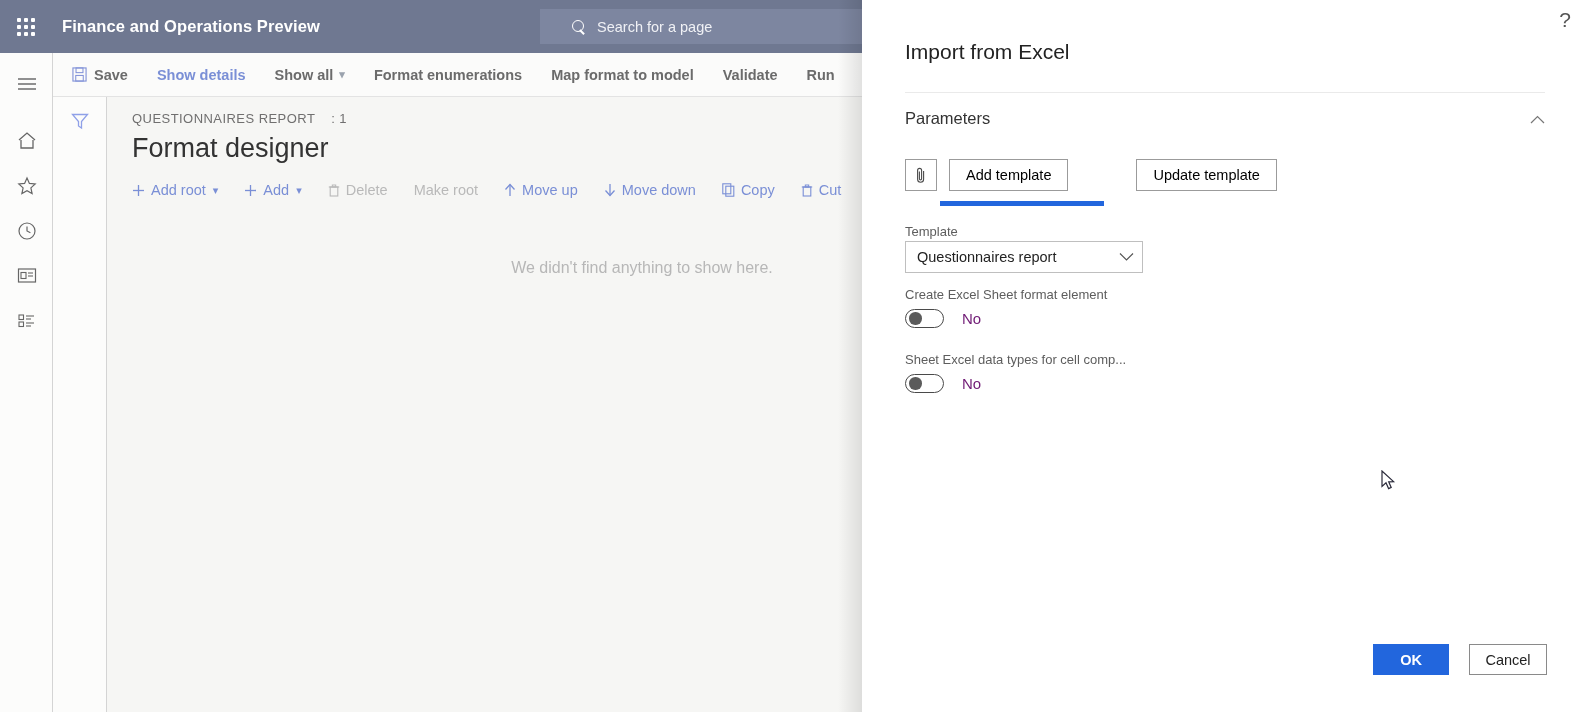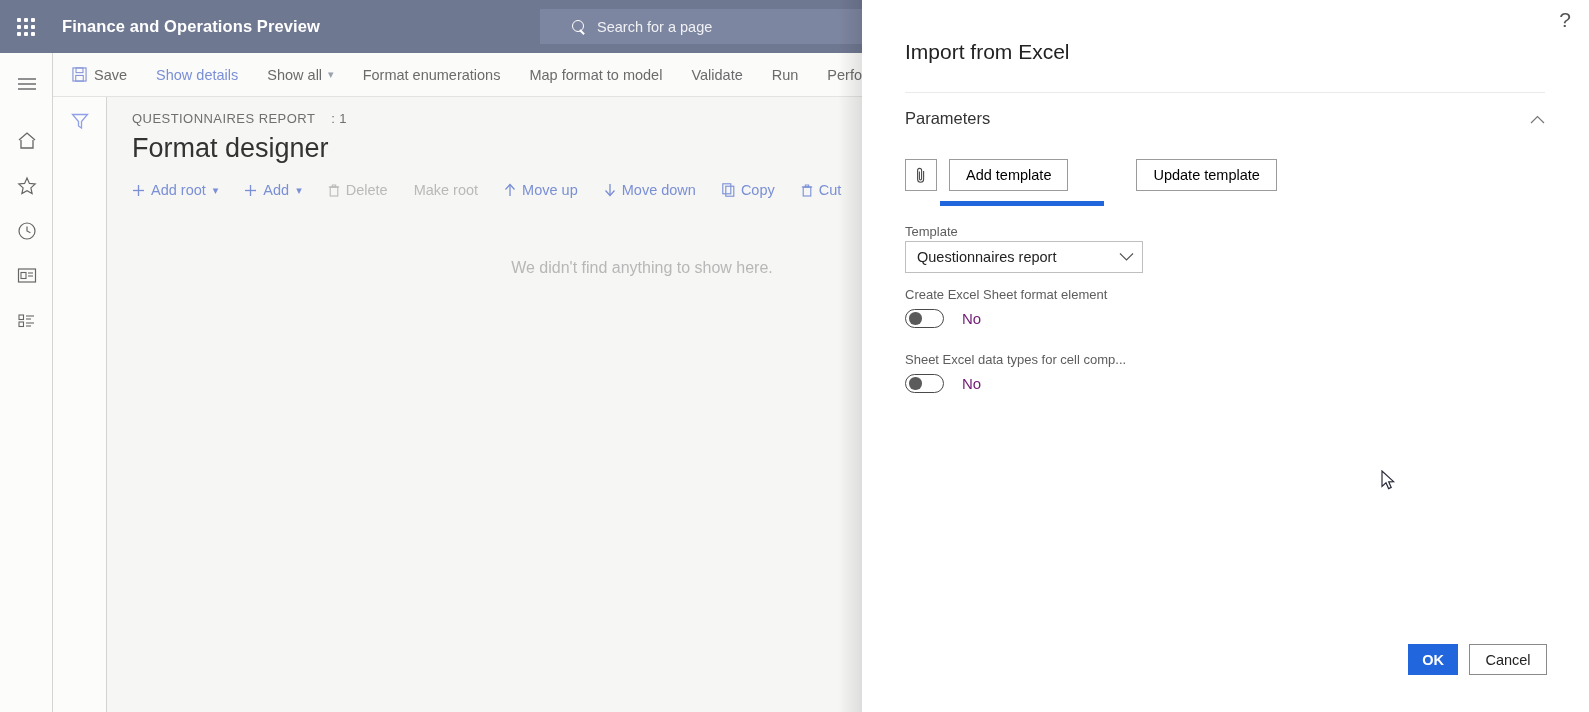--- a/index.html
+++ b/index.html
@@ -34,21 +34,21 @@
     position: absolute; left: 0; top: 53px; width: 53px; height: 659px;
     background: #fcfcfb; border-right: 1px solid #d4d4d4;
   }
   .nav-ico { width: 53px; height: 45px; display: flex; align-items: center; justify-content: center; cursor: pointer; }
   .nav-ico svg { display: block; }
 
   
   .toolbar {
     position: absolute; left: 53px; top: 53px; width: 1536px; height: 44px;
     background: #fbfbfa; border-bottom: 1px solid #e3e3e3;
-    display: flex; align-items: center; padding-left: 19px;
+    display: flex; align-items: center; padding-left: 19px; font-weight: bold;
   }
   .tb-item { font-size: 14.5px; color: #6b6b6b; margin-right: 29px; white-space: nowrap; display: flex; align-items: center; cursor: pointer; }
   .tb-item.link { color: #7a8fd6; }
   .chev-sm { margin-left: 6px; font-size: 11px; color: #9aa2ad; }
   .save-ico { width: 15px; height: 15px; margin-right: 7px; }
 
   
   .filterstrip {
     position: absolute; left: 53px; top: 97px; width: 54px; height: 615px;
     background: #fcfcfb; border-right: 1px solid #d4d4d4;
@@ -111,26 +111,26 @@
   .toggle-row { position: absolute; display: flex; align-items: center; }
   .switch {
     width: 39px; height: 19px; border-radius: 10px; border: 1.4px solid #4a4a4a;
     background: #fff; position: relative; cursor: pointer;
   }
   .switch .knob { position: absolute; left: 3px; top: 2.4px; width: 12.5px; height: 12.5px; border-radius: 50%; background: #5b5b5b; }
   .toggle-row .tv { margin-left: 18px; font-size: 15px; color: #701a75; }
 
   .footer-btns { position: absolute; right: 42px; bottom: 37px; display: flex; align-items: center; }
   .btn-ok {
-    background: #2266dd; color: #fff; border: none; height: 31px; width: 50px;
+    background: #2266dd; color: #fff; border: none; height: 31px; width: 76px;
     font-size: 14.5px; font-weight: bold; cursor: pointer; font-family: "Liberation Sans", sans-serif;
   }
   .btn-cancel {
     background: #fff; color: #222; border: 1px solid #8a8a8a; height: 31px; width: 78px;
-    margin-left: 11px; font-size: 14.5px; cursor: pointer; font-family: "Liberation Sans", sans-serif;
+    margin-left: 20px; font-size: 14.5px; cursor: pointer; font-family: "Liberation Sans", sans-serif;
   }
 
   .cursor { position: absolute; left: 1381px; top: 470px; pointer-events: none; }
 </style>
 </head>
 <body>
 
 <div id="root">
 
   <div class="topbar">

